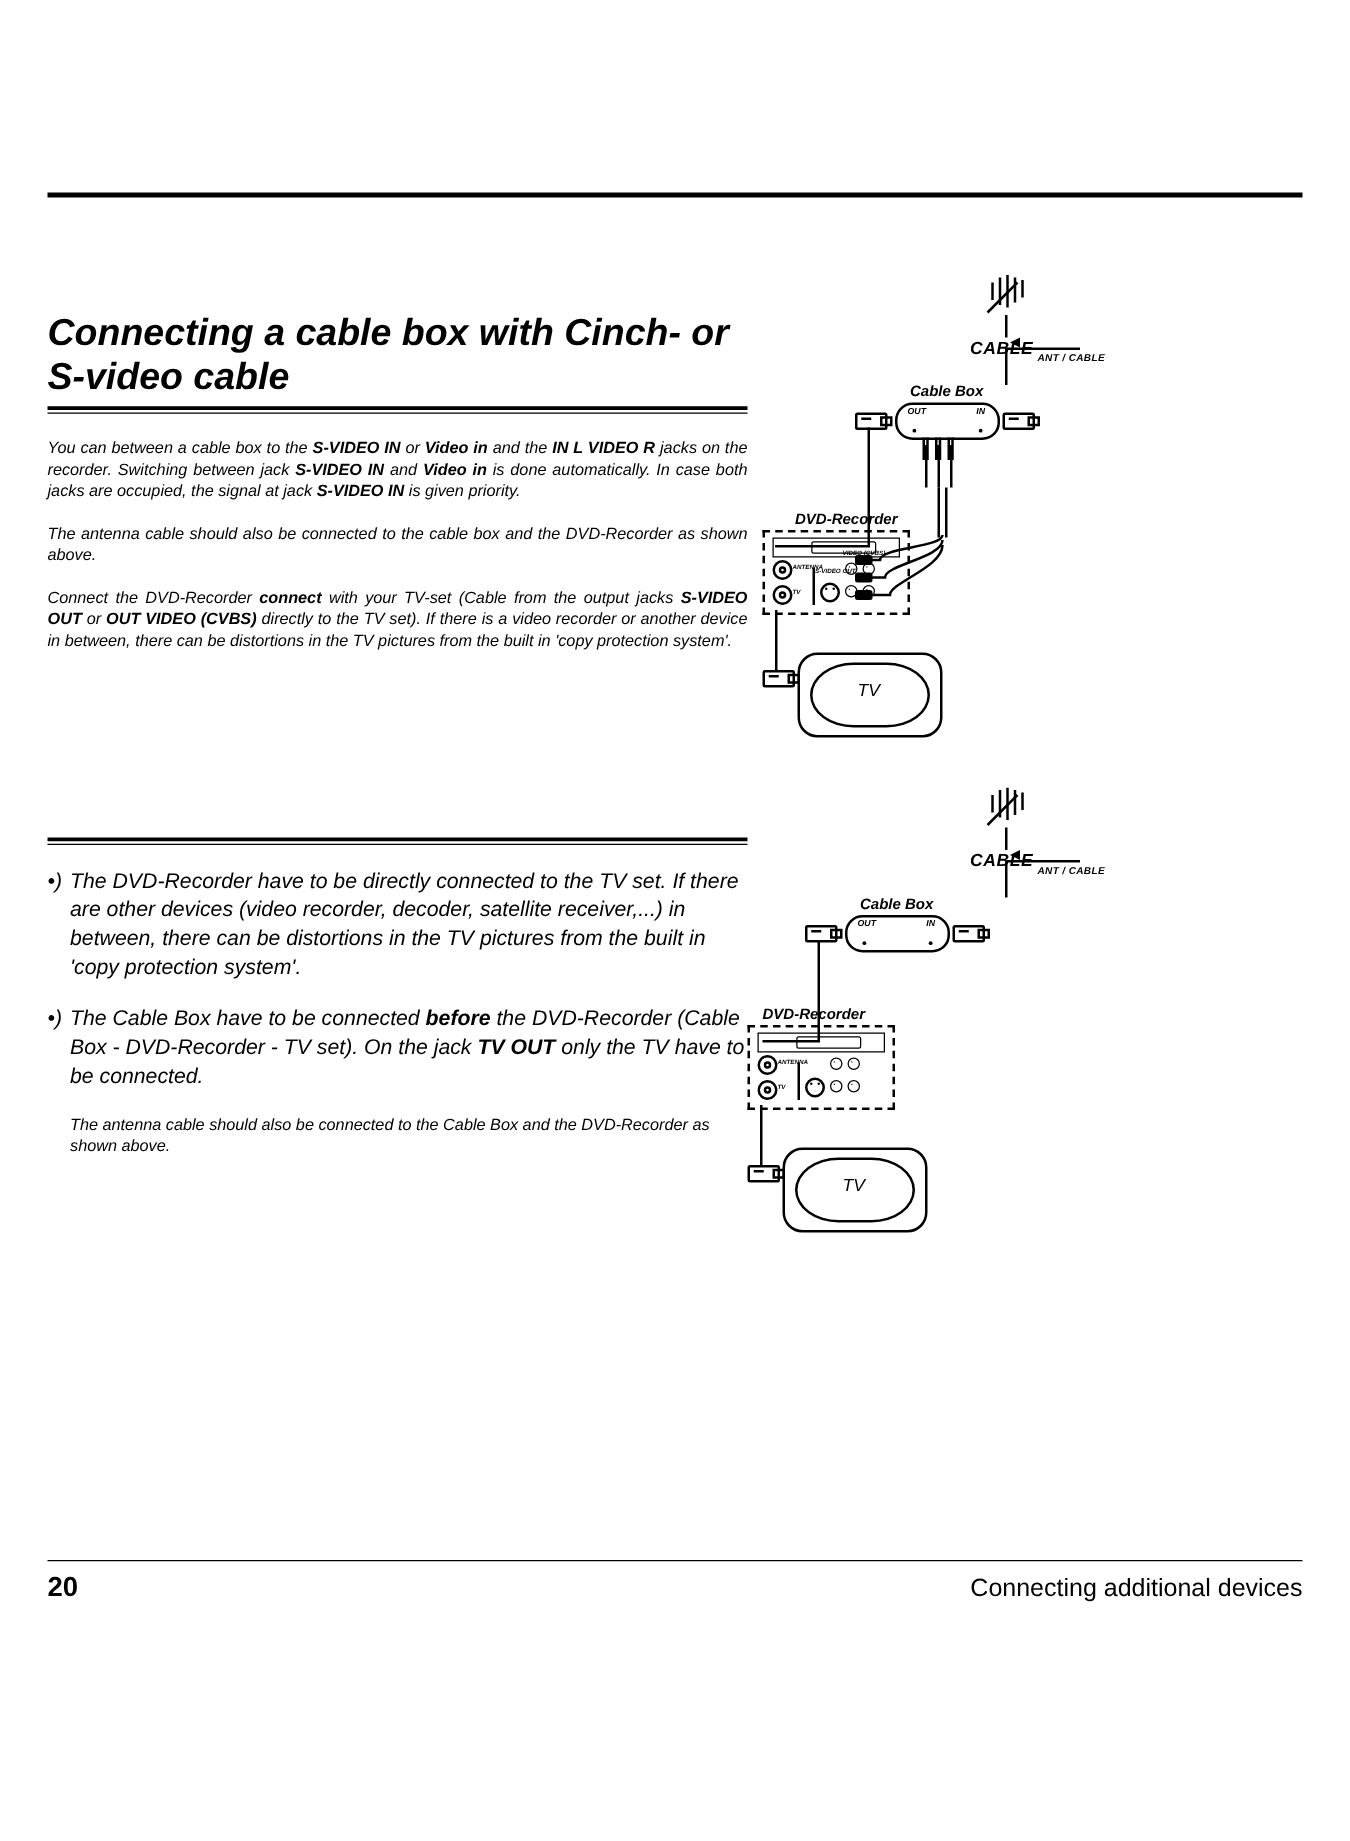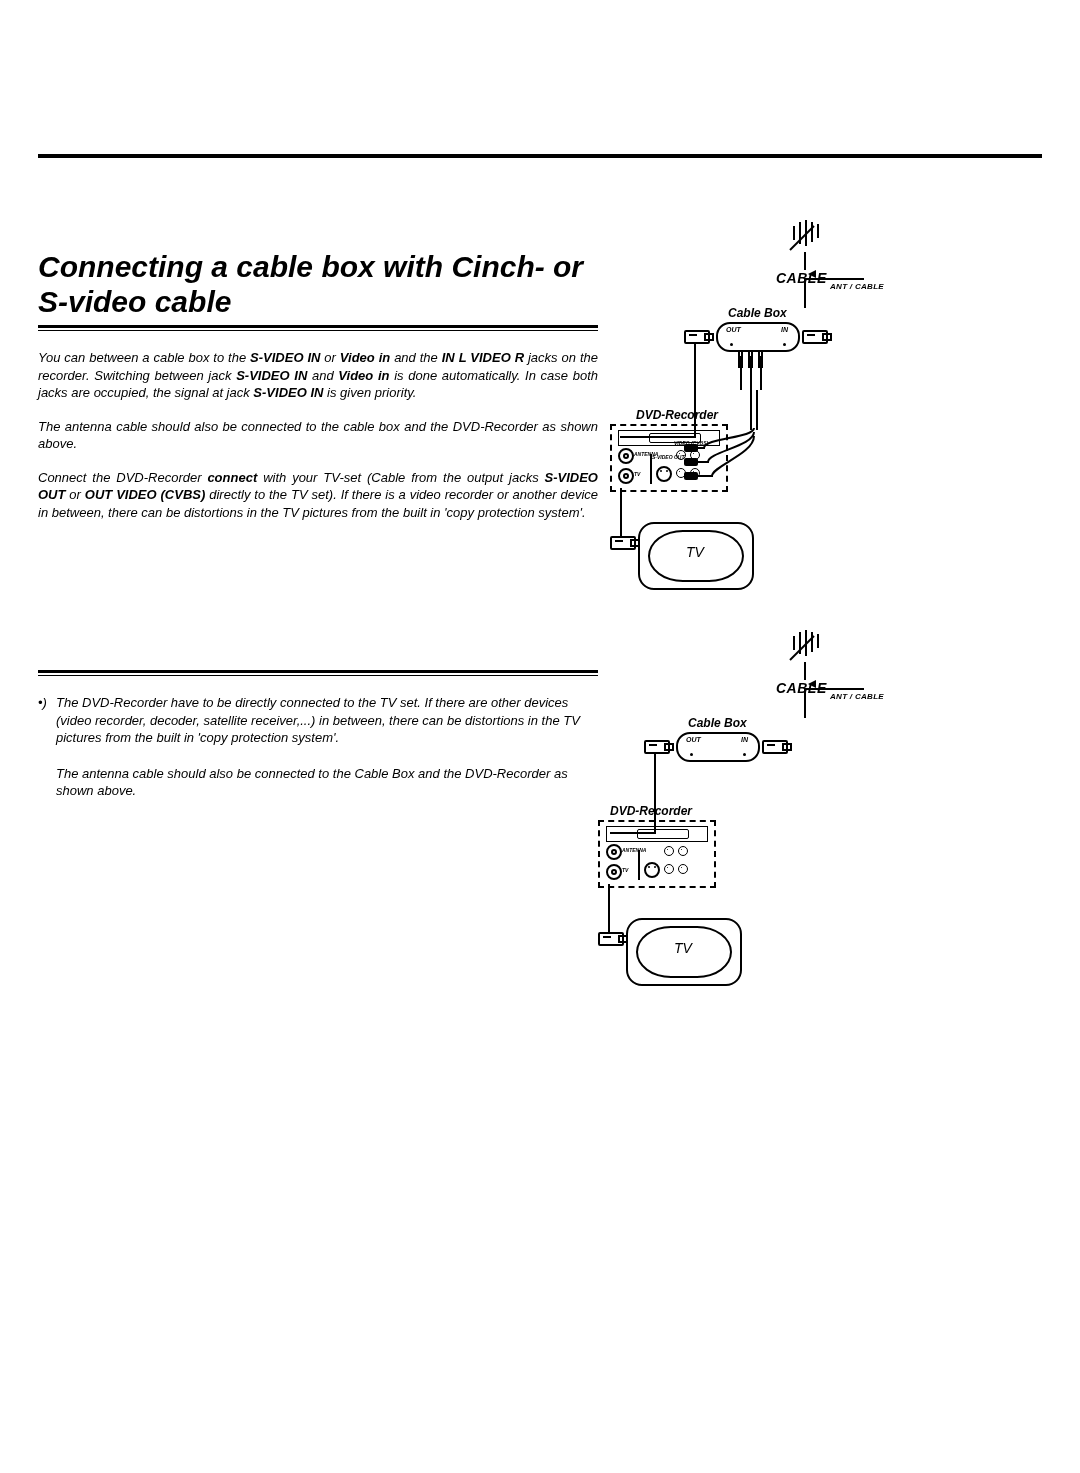--- a/index.html
+++ b/index.html
@@ -63,21 +63,21 @@
     margin: 0 0 16px 0;
     text-align: justify;
   }
   .body b { font-weight: bold; }
   ul.bullets {
     list-style: none;
     padding: 0;
     margin: 0;
   }
   ul.bullets li {
-    font-size: 13px;
+    font-size: 17px;
     line-height: 1.35;
     margin: 0 0 18px 0;
     padding-left: 18px;
     position: relative;
     text-align: left;
   }
   ul.bullets li::before {
     content: "•)";
     position: absolute;
     left: 0;
@@ -349,20 +349,27 @@
   <div class="section section-2">
     <div class="col-wrap">
       <div class="text-col">
         <div class="underline-heavy"></div>
         <div class="underline-thin"></div>
 
         <ul class="bullets">
           <li>
             <span>The DVD-Recorder have to be directly connected to the TV set. If there are other devices (video recorder, decoder, satellite receiver,...) in between, there can be distortions in the TV pictures from the built in 'copy protection system'.</span>
           </li>
+          <li>
+            <span>The Cable Box have to be connected </span>
+            <b>before</b>
+            <span> the DVD-Recorder (Cable Box - DVD-Recorder - TV set). On the jack </span>
+            <b>TV OUT</b>
+            <span> only the TV have to be connected.</span>
+          </li>
         </ul>
         <div class="li-plain">The antenna cable should also be connected to the Cable Box and the DVD-Recorder as shown above.</div>
       </div>
 
       <div class="fig-col">
         <div class="diagram d2">
 
           <div class="antenna-icon" style="left:166px; top:-10px;">
             <svg viewBox="0 0 44 34">
                 <g stroke="#000" stroke-width="2" fill="none">
@@ -417,13 +424,20 @@
 
           <div class="tv-body" style="left:8px; top:278px; width:112px; height:64px;">
             <div class="tv-screen" style="left:8px; top:6px; right:8px; bottom:6px;"></div>
           </div>
           <span class="lbl lbl-tv" style="left:56px; top:300px;">TV</span>
         </div>
       </div>
     </div>
   </div>
 
+  <div class="footer">
+    <div class="footer-rule"></div>
+    <div class="footer-row">
+      <span class="page-num">20</span>
+      <span class="footer-title">Connecting additional devices</span>
+    </div>
+  </div>
 </div>
 
 </body></html>

